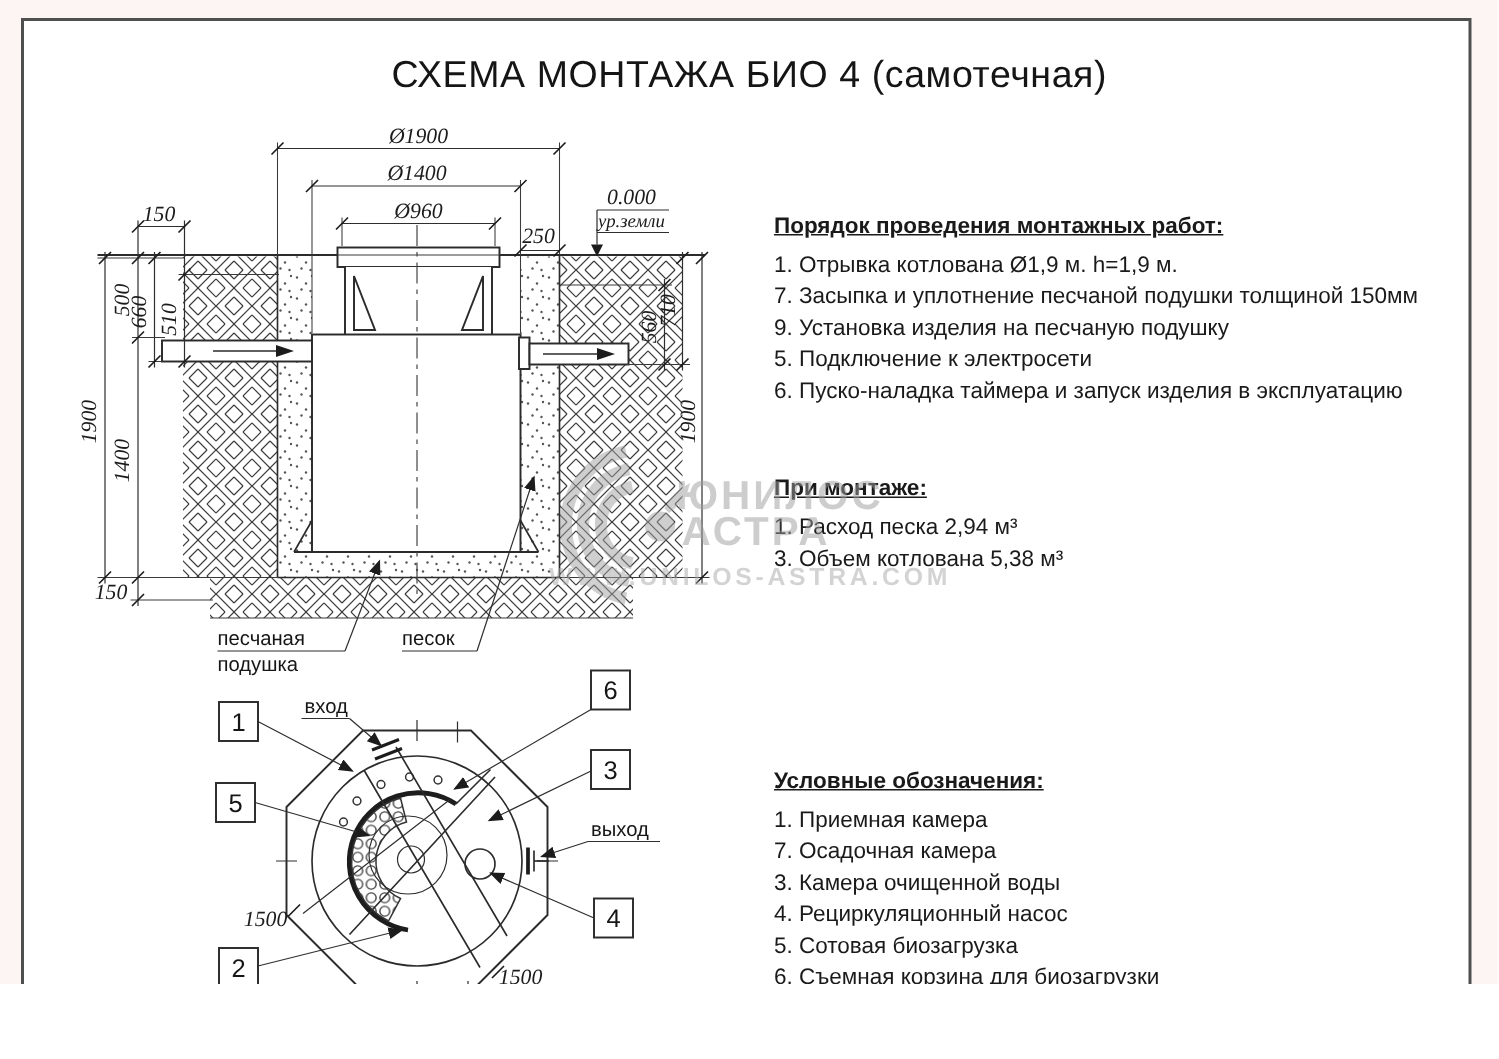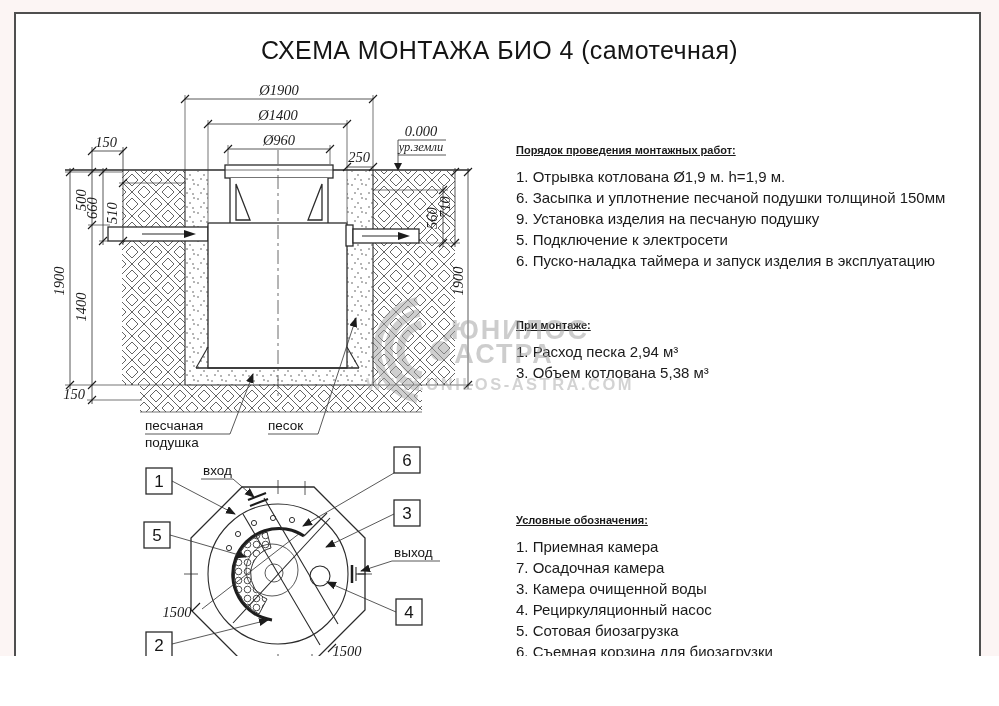--- a/index.html
+++ b/index.html
@@ -6,21 +6,21 @@
   .page { position:relative; width:999px; height:656px; background:#fcf5f4;
           font-family:"Liberation Sans", sans-serif; color:#1c1c1c; overflow:hidden; }
   .frame { position:absolute; left:14px; top:12px; width:967px; height:678px;
            background:#ffffff; border:2px solid #4f4f4f; box-sizing:border-box; }
   .title { position:absolute; top:36px; left:0; width:100%; text-align:center;
            font-size:25px; letter-spacing:.4px; color:#151515; }
   svg.drawing, svg.watermark { position:absolute; left:0; top:0; }
   svg.watermark { opacity:.5; pointer-events:none; }
 
   .tblock { position:absolute; font-size:15px; line-height:21px; color:#1a1a1a; }
-  .thead  { font-weight:bold; text-decoration:underline; font-size:11px; margin-bottom:5px; }
+  .thead  { font-weight:bold; text-decoration:underline; font-size:15px; margin-bottom:5px; }
   .instructions { left:516px; top:140px; width:462px; }
   .montage      { left:516px; top:295px; width:330px;margin-top:20px; }
   .legend       { left:516px; top:510px; width:370px; }
 
   
   .ln    { stroke:#2b2b2b; stroke-width:1.3; fill:none; }
   .ln2   { stroke:#2b2b2b; stroke-width:1.1; fill:none; }
   .thin  { stroke:#2e2e2e; stroke-width:.8; fill:none; }
   .xthin { stroke:#3a3a3a; stroke-width:.7; fill:none; }
   .thick { stroke:#1d1d1d; stroke-width:3.2; fill:none; }
@@ -260,21 +260,21 @@
 
       <text class="dimtxt" x="177" y="617">1500</text>
       <text class="dimtxt" x="347" y="656">1500</text>
       <path class="slash" d="M192,611 L200,603 M328,652 L336,644"></path>
     </g>
   </svg>
 
   <div class="tblock instructions">
     <div class="thead">Порядок проведения монтажных работ:</div>
     <div class="titem">1. Отрывка котлована Ø1,9 м. h=1,9 м.</div>
-    <div class="titem">6. Засыпка и уплотнение песчаной подушки толщиной 150мм</div>
+    <div class="titem">7. Засыпка и уплотнение песчаной подушки толщиной 150мм</div>
     <div class="titem">9. Установка изделия на песчаную подушку</div>
     <div class="titem">5. Подключение к электросети</div>
     <div class="titem">6. Пуско-наладка таймера и запуск изделия в эксплуатацию</div>
   </div>
 
   <div class="tblock montage">
     <div class="thead">При монтаже:</div>
     <div class="titem">1. Расход песка 2,94 м³</div>
     <div class="titem">3. Объем котлована 5,38 м³</div>
   </div>

